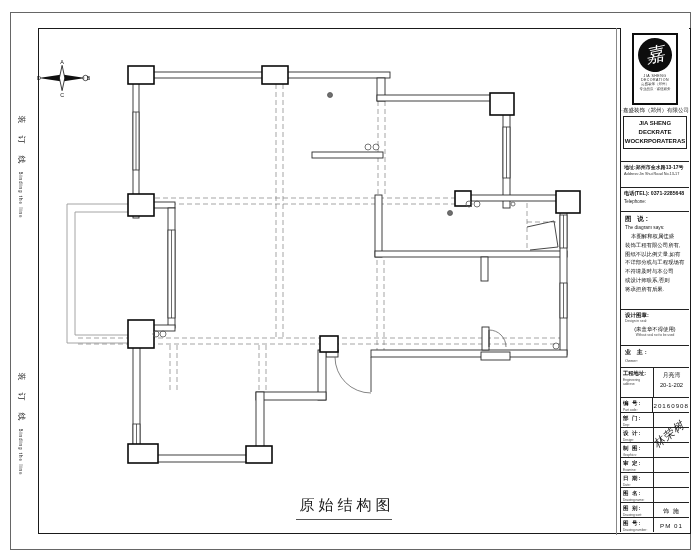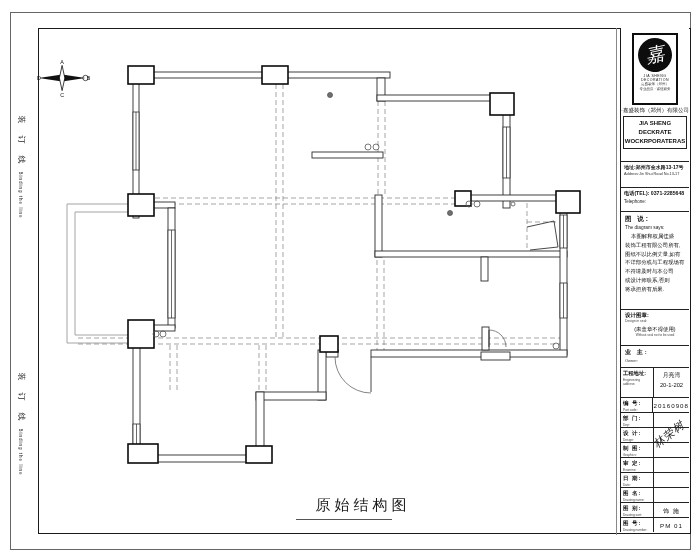--- a/index.html
+++ b/index.html
@@ -11,21 +11,21 @@
   
   .bind{position:absolute;left:11px;width:26px;height:104px;display:flex;align-items:center;justify-content:center;}
   .bind .rot{transform:rotate(90deg);white-space:nowrap;color:#222;}
   .bind .bcn{font-size:8px;letter-spacing:5px;font-family:"Liberation Serif",serif;}
   .bind .ben{font-size:4.5px;letter-spacing:1px;margin-left:3px;}
   
   .compass{position:absolute;left:36px;top:58px;}
   
   #plan{position:absolute;left:0;top:0;pointer-events:none;}
   
-  .plan-title{position:absolute;left:288px;top:496px;width:150px;text-align:center;
+  .plan-title{position:absolute;left:272px;top:496px;width:150px;text-align:center;
      font-family:"Liberation Serif",serif;font-size:15px;letter-spacing:4px;color:#1a1a1a;}
   .plan-title-line{position:absolute;left:296px;top:519px;width:96px;border-top:1.2px solid #555;}
   
   .tblock{position:absolute;left:620px;top:28px;width:69px;height:504px;background:#fff;
      border-left:1px solid #1a1a1a;box-sizing:border-box;}
   .tb-sec{position:relative;border-bottom:1px solid #222;box-sizing:border-box;overflow:hidden;}
   .s-logo{height:134px;}.s-addr{height:26px;}.s-phone{height:24px;}.s-notes{height:98px;}
   .s-seal{height:36px;}.s-owner{height:22px;}.s-proj{height:30px;}.s-rows{height:134px;border-bottom:none;display:flex;flex-direction:column;}
   .logo-frame{width:46px;height:72px;margin:5px auto 1px auto;border:2px solid #0d0d0d;text-align:center;padding-top:3px;box-sizing:border-box;}
   .logo-circle{width:34px;height:34px;margin:0 auto;border-radius:50%;background:#0d0d0d;color:#fff;

